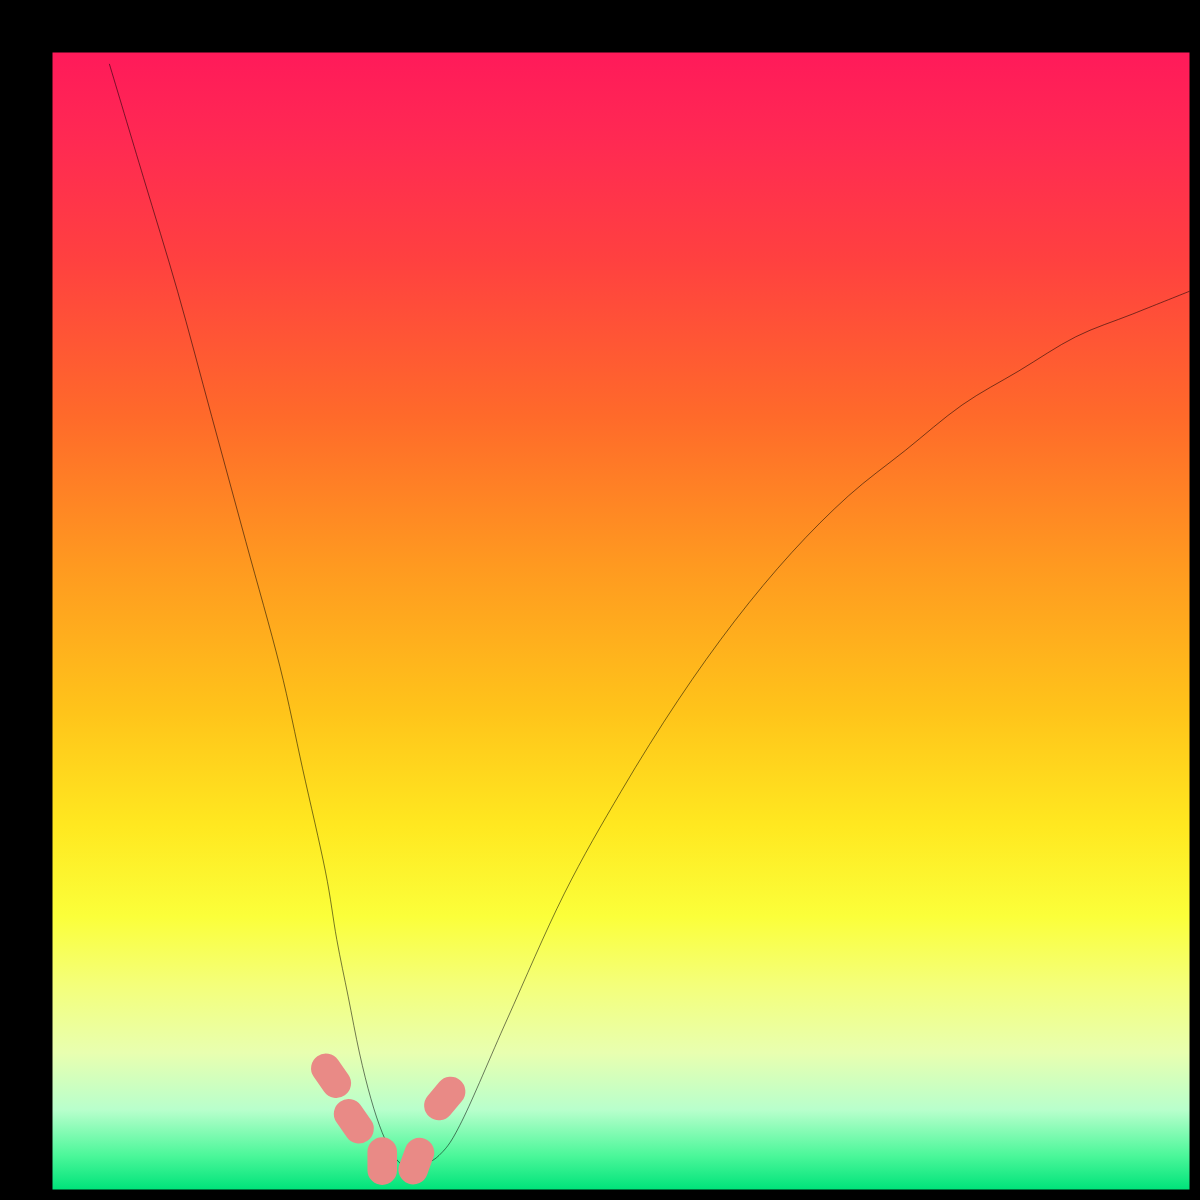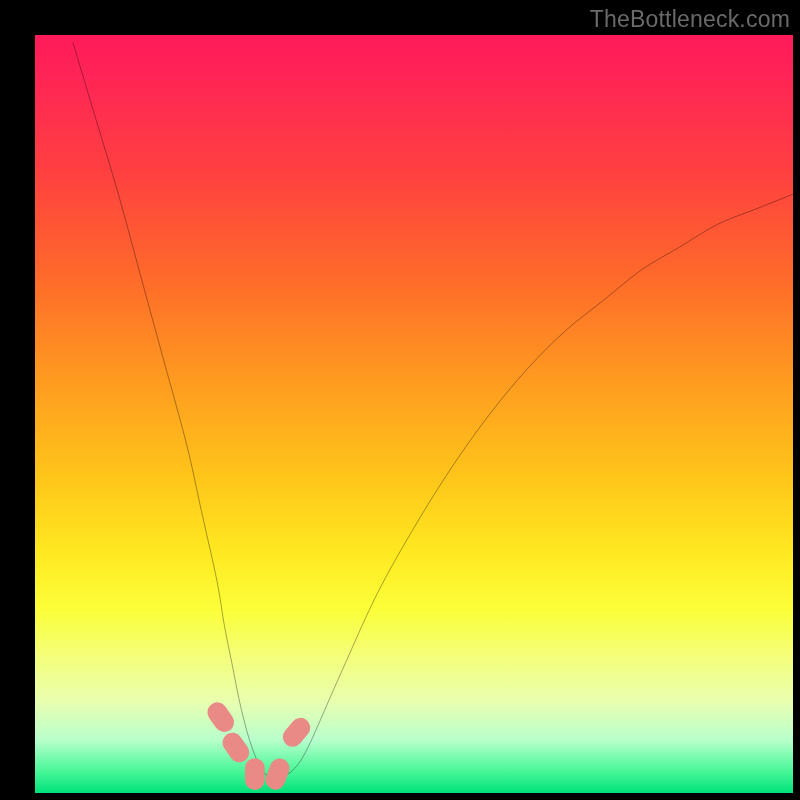--- a/index.html
+++ b/index.html
@@ -54,21 +54,20 @@
     left: 0; top: 0;
     width: 758px;
     height: 758px;
     overflow: visible;
   }
 </style>
 </head>
 <body>
 
 <div class="frame">
-  <div class="watermark">TheBottleneck.com</div>
 
   <div class="plot">
     <svg class="curve" viewBox="0 0 100 100" preserveAspectRatio="none">
       <path id="curve-path" fill="none" stroke="#000" stroke-width="0.35" vector-effect="non-scaling-stroke" d="M 5 1 C 5.5 2.666666666666667, 7 7.666666666666666, 8 11 C 9 14.333333333333334, 10 17.5, 11 21 C 12 24.5, 13.000000000000002 28.333333333333332, 14.000000000000002 32 C 15.000000000000002 35.66666666666667, 16 39.33333333333334, 17 43.00000000000001 C 18 46.66666666666667, 19.166666666666668 50.66666666666667, 20 54 C 20.833333333333332 57.33333333333333, 21.333333333333332 60, 22 63 C 22.666666666666668 66, 23.5 69.5, 24 72 C 24.5 74.5, 24.666666666666668 76.16666666666667, 25 78 C 25.333333333333332 79.83333333333333, 25.666666666666668 81.33333333333333, 26 83 C 26.333333333333332 84.66666666666667, 26.666666666666664 86.5, 27 88 C 27.333333333333336 89.5, 27.66666666666667 90.83333333333333, 28.000000000000004 92 C 28.333333333333336 93.16666666666667, 28.666666666666664 94.16666666666667, 28.999999999999996 95 C 29.33333333333333 95.83333333333333, 29.666666666666664 96.5, 30 97 C 30.333333333333336 97.5, 30.666666666666668 97.83333333333333, 31 98 C 31.333333333333332 98.16666666666667, 31.5 98.16666666666667, 32 98 C 32.5 97.83333333333333, 33.333333333333336 97.66666666666667, 34 97 C 34.666666666666664 96.33333333333333, 35 96, 36 94 C 37 92, 38.5 88.33333333333333, 40 85 C 41.5 81.66666666666667, 43.333333333333336 77.33333333333333, 45 74 C 46.666666666666664 70.66666666666667, 48.33333333333333 67.83333333333333, 50 65 C 51.66666666666667 62.166666666666664, 53.33333333333334 59.5, 55.00000000000001 57 C 56.66666666666667 54.5, 58.333333333333336 52.16666666666667, 60 50 C 61.666666666666664 47.83333333333333, 63.333333333333336 45.83333333333333, 65 43.99999999999999 C 66.66666666666667 42.16666666666666, 68.33333333333333 40.5, 70 39 C 71.66666666666667 37.5, 73.33333333333333 36.333333333333336, 75 35 C 76.66666666666667 33.666666666666664, 78.33333333333333 32.166666666666664, 80 31 C 81.66666666666667 29.833333333333332, 83.33333333333333 29, 85 28 C 86.66666666666667 27, 88.33333333333333 25.833333333333332, 90 25 C 91.66666666666667 24.166666666666668, 93.33333333333333 23.666666666666668, 95 23 C 96.66666666666667 22.333333333333332, 99.16666666666667 21.333333333333332, 100 21"></path>
     </svg>
     <svg class="dots" viewBox="0 0 100 100" preserveAspectRatio="none">
       <g id="dots-group">
           <rect x="23.2" y="87.9" width="2.6" height="4.2" rx="1.3" ry="1.3" fill="#e98a86" transform="rotate(-35 24.5 90)"></rect>
           <rect x="25.2" y="91.9" width="2.6" height="4.2" rx="1.3" ry="1.3" fill="#e98a86" transform="rotate(-35 26.5 94)"></rect>
           <rect x="27.699999999999996" y="95.4" width="2.6" height="4.2" rx="1.3" ry="1.3" fill="#e98a86" transform="rotate(0 28.999999999999996 97.5)"></rect>

